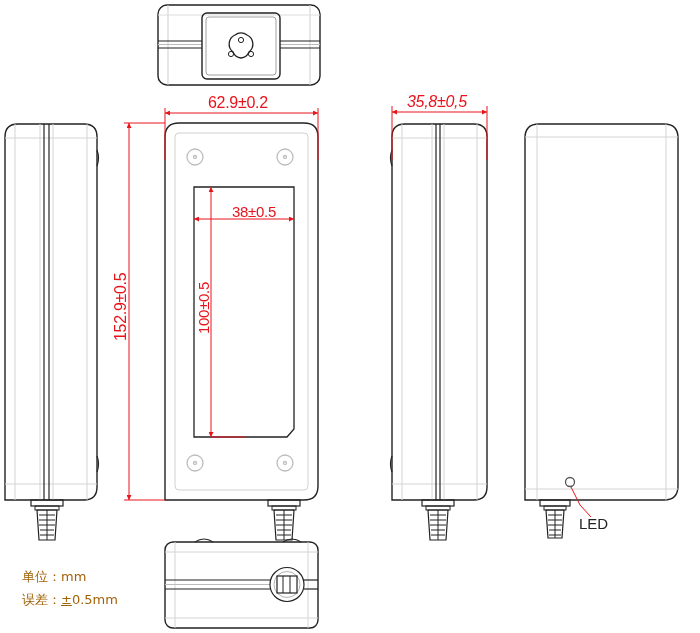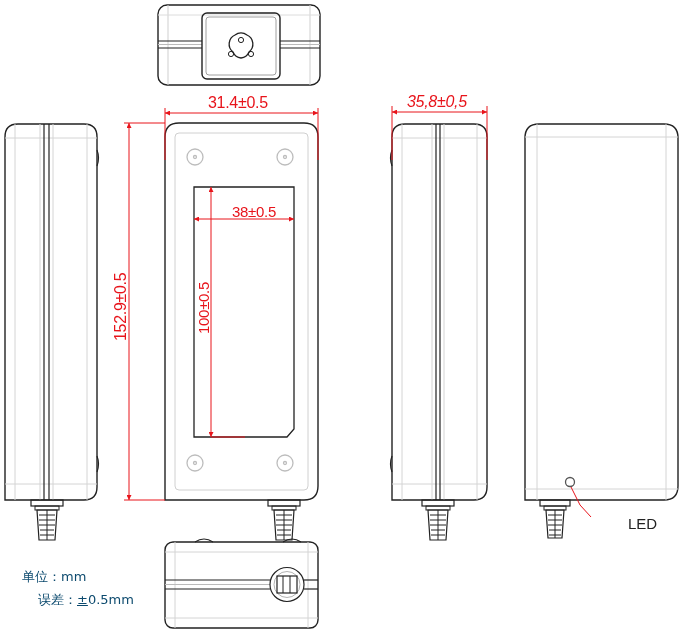--- a/index.html
+++ b/index.html
@@ -1,20 +1,20 @@
 <!DOCTYPE html>
 <html><head>
 <meta charset="utf-8">
 <style>
   html, body { margin:0; padding:0; background:#ffffff; }
   body { width:700px; height:633px; position:relative; overflow:hidden; font-family:"Liberation Sans", sans-serif; }
   #drawing { position:absolute; left:0; top:0; }
   .dim-label { position:absolute; color:#e8141b; font-family:"Liberation Sans", sans-serif; font-size:15px; line-height:15px; white-space:nowrap; letter-spacing:-0.3px; }
   .dim-label.rot { transform-origin:left top; transform:rotate(-90deg); }
-  .note { position:absolute; color:#0c4a6e; font-family:"DejaVu Sans", sans-serif; font-size:13px; line-height:16px; white-space:nowrap; }
+  .note { position:absolute; color:#a16207; font-family:"DejaVu Sans", sans-serif; font-size:13px; line-height:16px; white-space:nowrap; }
   .note .pm { text-decoration:underline; }
   .led-label { position:absolute; color:#222222; font-family:"Liberation Sans", sans-serif; font-size:15px; line-height:15px; }
 </style>
 </head>
 <body>
 
 <svg id="drawing" width="700" height="633" viewBox="0 0 700 633" xmlns="http://www.w3.org/2000/svg">
   <defs>
     <marker id="arr" viewBox="0 0 10 10" refX="10" refY="5" markerWidth="7" markerHeight="5" orient="auto-start-reverse">
       <path d="M0,0 L10,5 L0,10 z" fill="#e8141b"></path>
@@ -157,26 +157,26 @@
 
     <line x1="211" y1="187" x2="211" y2="437" marker-start="url(#arr)" marker-end="url(#arr)"></line>
     <line x1="211" y1="437" x2="245" y2="437"></line>
 
     <line x1="392" y1="106" x2="392" y2="160"></line>
     <line x1="487" y1="106" x2="487" y2="160"></line>
     <line x1="392" y1="112" x2="487" y2="112" marker-start="url(#arr)" marker-end="url(#arr)"></line>
   </g>
 </svg>
 
-<div class="dim-label" style="left:208px; top:95px; font-size:16px;">31.4±0.5</div>
+<div class="dim-label" style="left:208px; top:95px; font-size:16px;">62.9±0.2</div>
 <div class="dim-label rot" style="left:113px; top:341px; font-size:16px;">152.9±0.5</div>
 <div class="dim-label" style="left:232px; top:204px; font-size:15px;">38±0.5</div>
 <div class="dim-label rot" style="left:196px; top:334px; font-size:15px;">100±0.5</div>
 <div class="dim-label" style="left:407px; top:94px; font-size:16px;font-style:italic;">35,8±0,5</div>
 
-<div class="led-label" style="left:628px; top:516px;">LED</div>
+<div class="led-label" style="left:579px; top:516px;">LED</div>
 
 <div class="note" style="left:22px; top:569px;">
   <span>单位：</span><span>mm</span>
 </div>
-<div class="note" style="left:22px; top:592px;margin-left:16px;">
+<div class="note" style="left:22px; top:592px;">
   <span>误差：</span><span class="pm">±</span><span>0.5mm</span>
 </div>
 
 </body></html>

